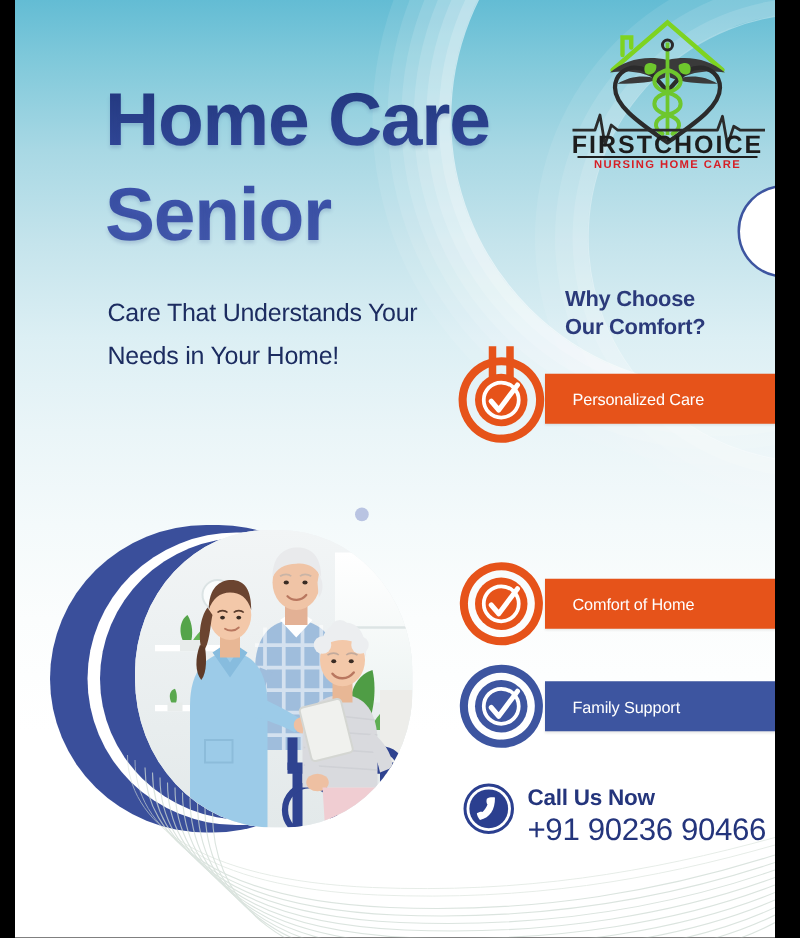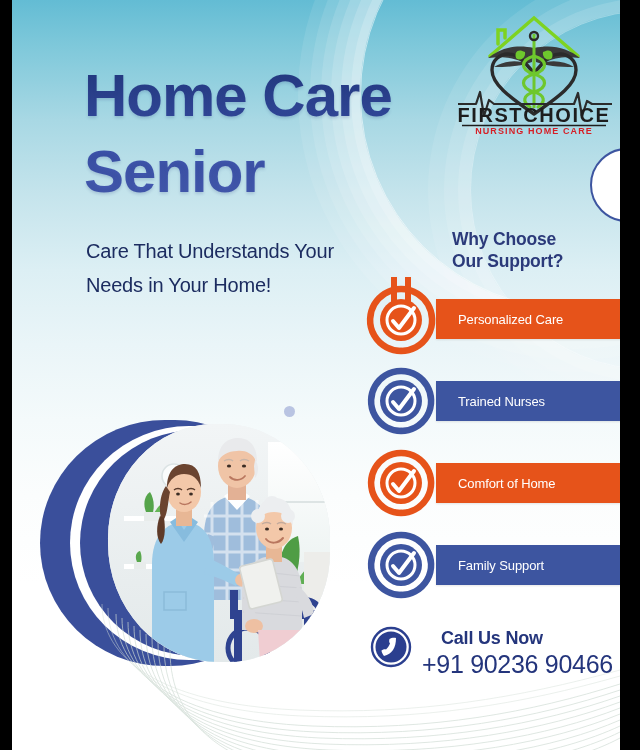--- a/index.html
+++ b/index.html
@@ -131,21 +131,21 @@
   }
   .dot-accent {
     position:absolute; left:272px; top:406px;
     width:11px; height:11px; border-radius:50%;
     background:#b9c4e2;
   }
 
   
   .call-icon { position:absolute; left:358px; top:626px; width:42px; height:42px; }
   .call-text { position:absolute; left:410px; top:628px; }
-  .call-label { font-size:18px; font-weight:bold; color:#24357c; letter-spacing:-0.2px;margin-left:19px; }
+  .call-label { font-size:18px; font-weight:bold; color:#24357c; letter-spacing:-0.2px; }
   .call-number { font-size:25px; font-weight:normal; color:#24357c; letter-spacing:-0.3px; margin-top:1px; }
 
   .bottom-waves { position:absolute; left:0; bottom:0; width:608px; height:150px; }
 </style>
 </head>
 <body>
 
 <div id="poster">
 
   <div class="arc-texture"></div>
@@ -183,52 +183,39 @@
 
   <div class="headline">
     <div>Home Care</div>
     <div>Senior</div>
   </div>
 
   <div class="tagline">Care That Understands Your Needs in Your Home!</div>
 
   <div class="why-title">
     <div>Why Choose</div>
-    <div>Our Support?</div>
+    <div>Our Comfort?</div>
   </div>
 
   <div class="feature" style="top:277px;">
     <div class="f-icon">
       <svg viewBox="0 0 84 82" width="84" height="82">
         <path d="M36 44 L36 -46" stroke="#e6531a" stroke-width="6" fill="none"></path>
         <path d="M50 44 L50 -46" stroke="#e6531a" stroke-width="6" fill="none"></path>
         <path d="M43 74 A31 31 0 1 1 43.2 74" fill="none" stroke="#e6531a" stroke-width="6.5" stroke-linecap="round"></path>
         <circle cx="43" cy="43" r="21" fill="#e6531a"></circle>
         <circle cx="43" cy="43" r="14" fill="none" stroke="#ffffff" stroke-width="3"></circle>
         <path d="M35 44 L41 51 L56 31" fill="none" stroke="#ffffff" stroke-width="4" stroke-linecap="round" stroke-linejoin="round"></path>
       </svg>
     </div>
     <div class="f-bar" style="background:#e6531a;">
       <span>Personalized Care</span>
     </div>
   </div>
 
-  <div class="feature" style="top:359px;">
-    <div class="f-icon">
-      <svg viewBox="0 0 84 82" width="84" height="82">
-        <path d="M43 72 A30 30 0 1 1 43.2 72" fill="none" stroke="#3d55a0" stroke-width="6.5" stroke-linecap="round"></path>
-        <circle cx="43" cy="42" r="21" fill="#3d55a0"></circle>
-        <circle cx="43" cy="42" r="14" fill="none" stroke="#ffffff" stroke-width="3"></circle>
-        <path d="M35 43 L41 50 L56 30" fill="none" stroke="#ffffff" stroke-width="4" stroke-linecap="round" stroke-linejoin="round"></path>
-      </svg>
-    </div>
-    <div class="f-bar" style="background:#3d55a0;">
-      <span>Trained Nurses</span>
-    </div>
-  </div>
 
   <div class="feature" style="top:441px;">
     <div class="f-icon">
       <svg viewBox="0 0 84 82" width="84" height="82">
         <path d="M43 72 A30 30 0 1 1 43.2 72" fill="none" stroke="#e6531a" stroke-width="6.5" stroke-linecap="round"></path>
         <circle cx="43" cy="42" r="21" fill="#e6531a"></circle>
         <circle cx="43" cy="42" r="14" fill="none" stroke="#ffffff" stroke-width="3"></circle>
         <path d="M35 43 L41 50 L56 30" fill="none" stroke="#ffffff" stroke-width="4" stroke-linecap="round" stroke-linejoin="round"></path>
       </svg>
     </div>

